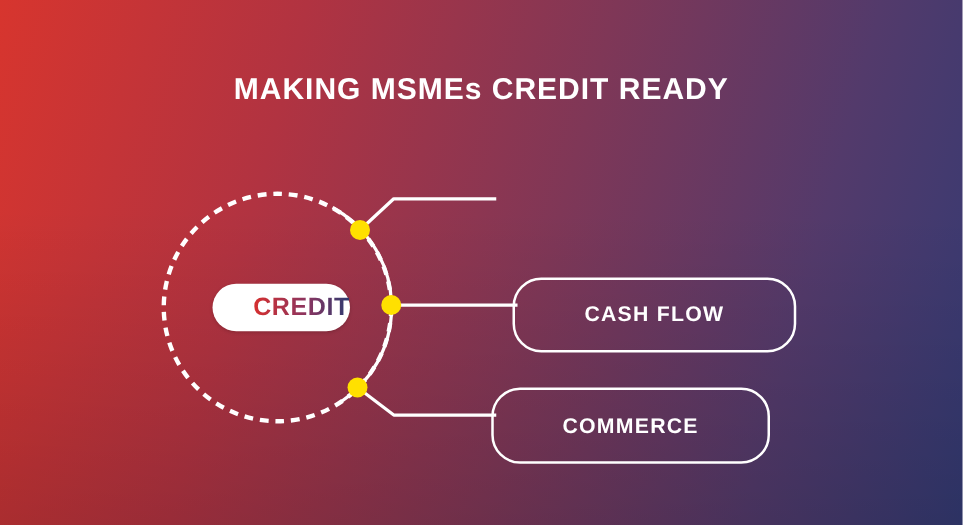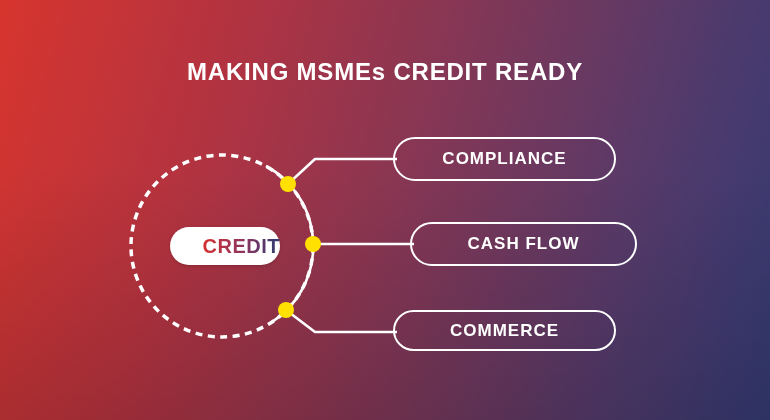--- a/index.html
+++ b/index.html
@@ -58,22 +58,22 @@
     box-sizing:border-box;
     background:transparent;
   }
   .node-label{
     color:#ffffff;
     font-size:17px;
     font-weight:700;
     letter-spacing:1px;
   }
   .node-compliance{left:393px;top:137px;width:223px;height:44px;}
-  .node-cashflow{left:410px;top:222px;width:227px;height:44px;}
-  .node-commerce{left:393px;top:310px;width:223px;height:41px;}
+  .node-cashflow{left:410px;top:222px;width:227px;height:60px;}
+  .node-commerce{left:393px;top:310px;width:223px;height:61px;}
 </style>
 </head>
 <body>
 
 <div class="canvas">
 
   <h1 class="title">MAKING MSMEs CREDIT READY</h1>
 
   <svg class="diagram-svg" viewBox="0 0 770 420">
 
@@ -89,23 +89,20 @@
 
     <circle cx="288" cy="184" r="8" fill="#ffe000"></circle>
     <circle cx="313" cy="244" r="8" fill="#ffe000"></circle>
     <circle cx="286" cy="310" r="8" fill="#ffe000"></circle>
   </svg>
 
   <div class="credit-pill">
     <span class="credit-text">CREDIT</span>
   </div>
 
-  <div class="node node-compliance">
-    <span class="node-label">COMPLIANCE</span>
-  </div>
 
   <div class="node node-cashflow">
     <span class="node-label">CASH FLOW</span>
   </div>
 
   <div class="node node-commerce">
     <span class="node-label">COMMERCE</span>
   </div>
 
 </div>

